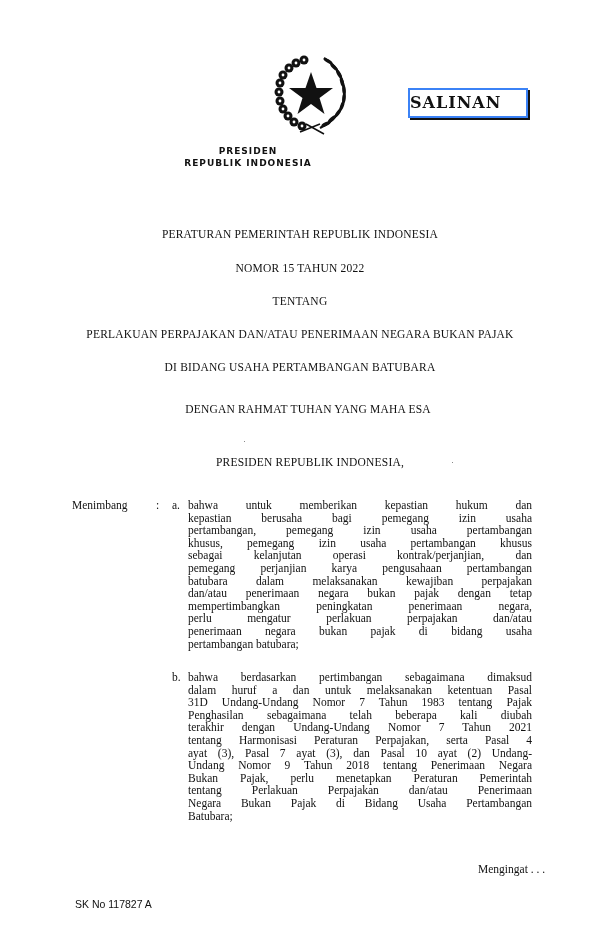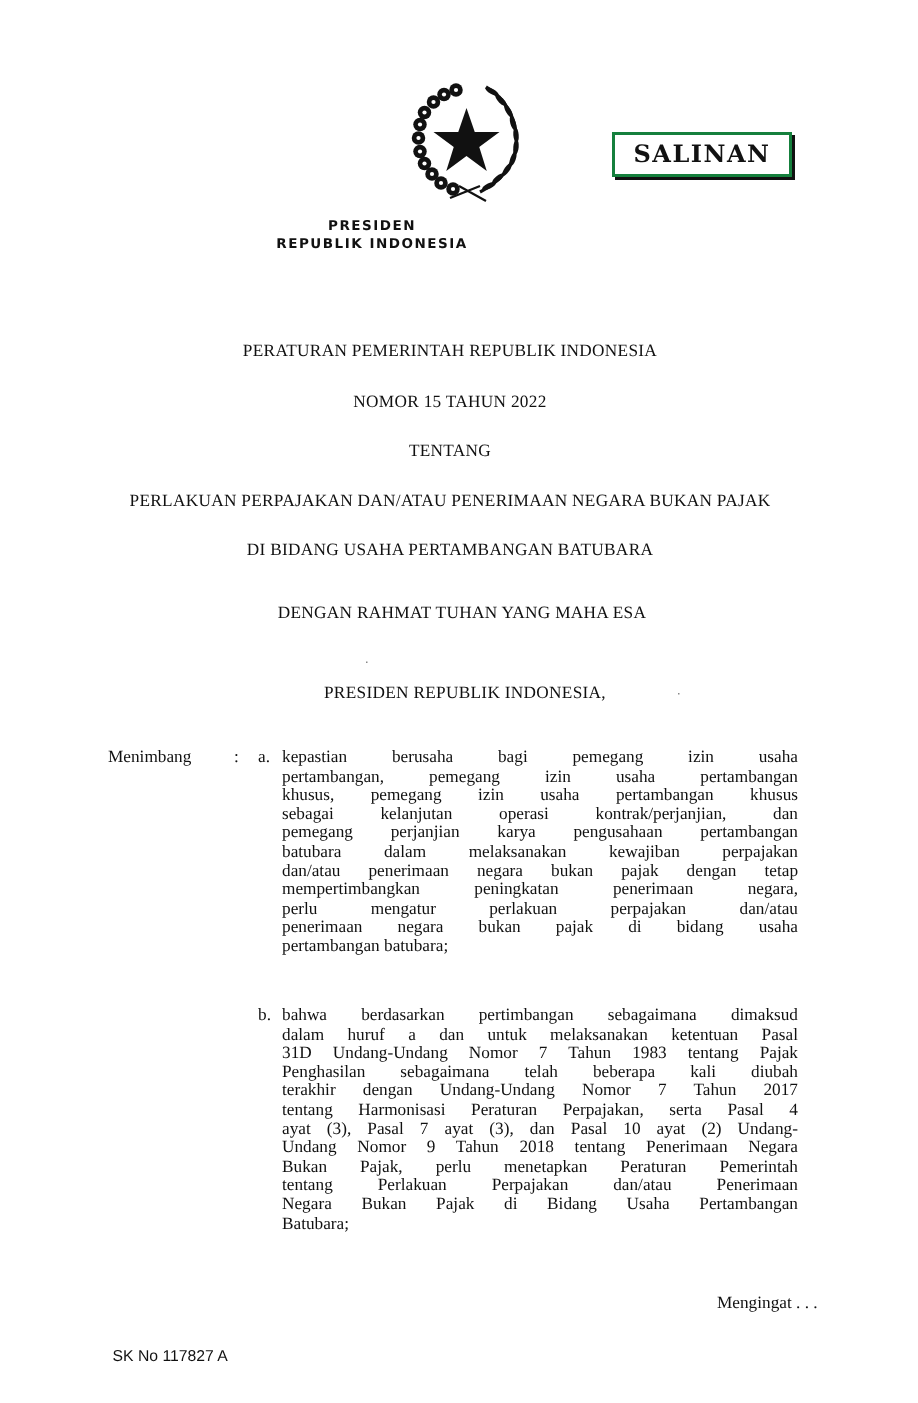--- a/index.html
+++ b/index.html
@@ -5,23 +5,23 @@
     html, body { margin: 0; padding: 0; background: #ffffff; }
     body {
       width: 612px; height: 935px; position: relative; overflow: hidden;
       font-family: "DejaVu Serif", "Liberation Serif", serif;
       color: #111111;
     }
     .abs { position: absolute; }
     .emblem { left: 266px; top: 52px; width: 88px; height: 86px; }
     .salinan {
       left: 408px; top: 88px; width: 116px; height: 26px;
-      border: 2px solid #15803d; box-shadow: 2px 2px 0 #111;
+      border: 2px solid #3b82f6; box-shadow: 2px 2px 0 #111;
       font-family: "DejaVu Serif", serif; font-weight: bold; font-size: 16px;
-      letter-spacing: 1px; text-align: center; line-height: 26px;
+      letter-spacing: 1px; line-height: 26px;
     }
     .pres-label {
       left: 0; width: 496px; text-align: center;
       font-family: "DejaVu Sans", sans-serif; font-weight: bold; font-size: 9px;
       letter-spacing: 1px;
     }
     .heading {
       left: 0; width: 612px; text-align: center; font-size: 11.5px;
       font-family: "Liberation Serif", "DejaVu Serif", serif; letter-spacing: 0.2px;
     }
@@ -105,40 +105,41 @@
 <div class="abs heading" style="top:403px; left:2px;">DENGAN RAHMAT TUHAN YANG MAHA ESA</div>
 <div class="abs speck" style="left:244px; top:441px;"></div>
 <div class="abs heading" style="top:456px; left:4px;">PRESIDEN REPUBLIK INDONESIA,</div>
 <div class="abs speck" style="left:452px; top:462px;"></div>
 
 <div class="abs menimbang-label">Menimbang</div>
 <div class="abs colon">:</div>
 
 <div class="abs item-letter" style="left:172px; top:499px;">a.</div>
 <div class="abs item-body" style="top:499px;">
+  <span class="line">bahwa untuk memberikan kepastian hukum dan</span>
   <span class="line">kepastian berusaha bagi pemegang izin usaha</span>
   <span class="line">pertambangan, pemegang izin usaha pertambangan</span>
   <span class="line">khusus, pemegang izin usaha pertambangan khusus</span>
   <span class="line">sebagai kelanjutan operasi kontrak/perjanjian, dan</span>
   <span class="line">pemegang perjanjian karya pengusahaan pertambangan</span>
   <span class="line">batubara dalam melaksanakan kewajiban perpajakan</span>
   <span class="line">dan/atau penerimaan negara bukan pajak dengan tetap</span>
   <span class="line">mempertimbangkan peningkatan penerimaan negara,</span>
   <span class="line">perlu mengatur perlakuan perpajakan dan/atau</span>
   <span class="line">penerimaan negara bukan pajak di bidang usaha</span>
   <span class="line last">pertambangan batubara;</span>
 </div>
 
 <div class="abs item-letter" style="left:172px; top:671px;">b.</div>
 <div class="abs item-body" style="top:671px;">
   <span class="line">bahwa berdasarkan pertimbangan sebagaimana dimaksud</span>
   <span class="line">dalam huruf a dan untuk melaksanakan ketentuan Pasal</span>
   <span class="line">31D Undang-Undang Nomor 7 Tahun 1983 tentang Pajak</span>
   <span class="line">Penghasilan sebagaimana telah beberapa kali diubah</span>
-  <span class="line">terakhir dengan Undang-Undang Nomor 7 Tahun 2017</span>
+  <span class="line">terakhir dengan Undang-Undang Nomor 7 Tahun 2021</span>
   <span class="line">tentang Harmonisasi Peraturan Perpajakan, serta Pasal 4</span>
   <span class="line">ayat (3), Pasal 7 ayat (3), dan Pasal 10 ayat (2) Undang-</span>
   <span class="line">Undang Nomor 9 Tahun 2018 tentang Penerimaan Negara</span>
   <span class="line">Bukan Pajak, perlu menetapkan Peraturan Pemerintah</span>
   <span class="line">tentang Perlakuan Perpajakan dan/atau Penerimaan</span>
   <span class="line">Negara Bukan Pajak di Bidang Usaha Pertambangan</span>
   <span class="line last">Batubara;</span>
 </div>
 
 <div class="abs mengingat">Mengingat . . .</div>

